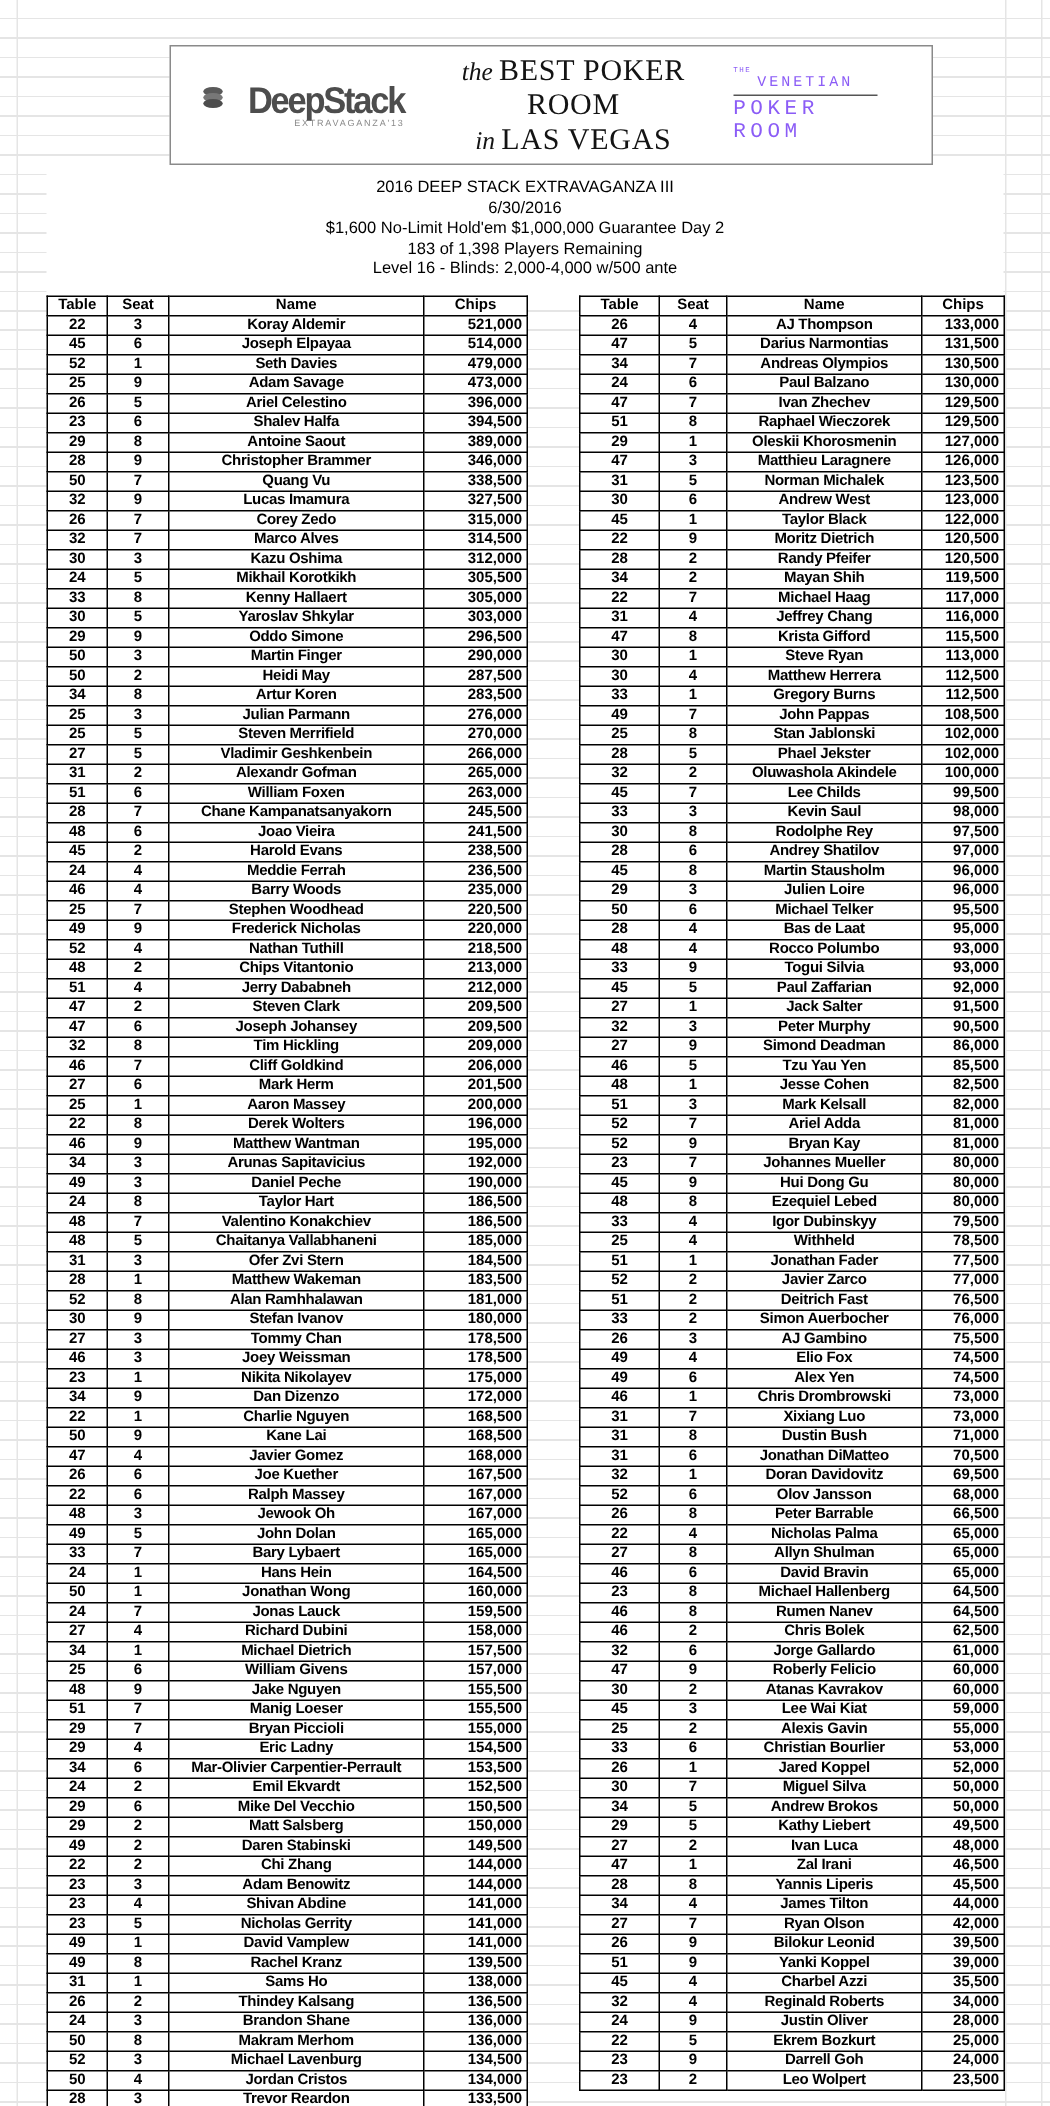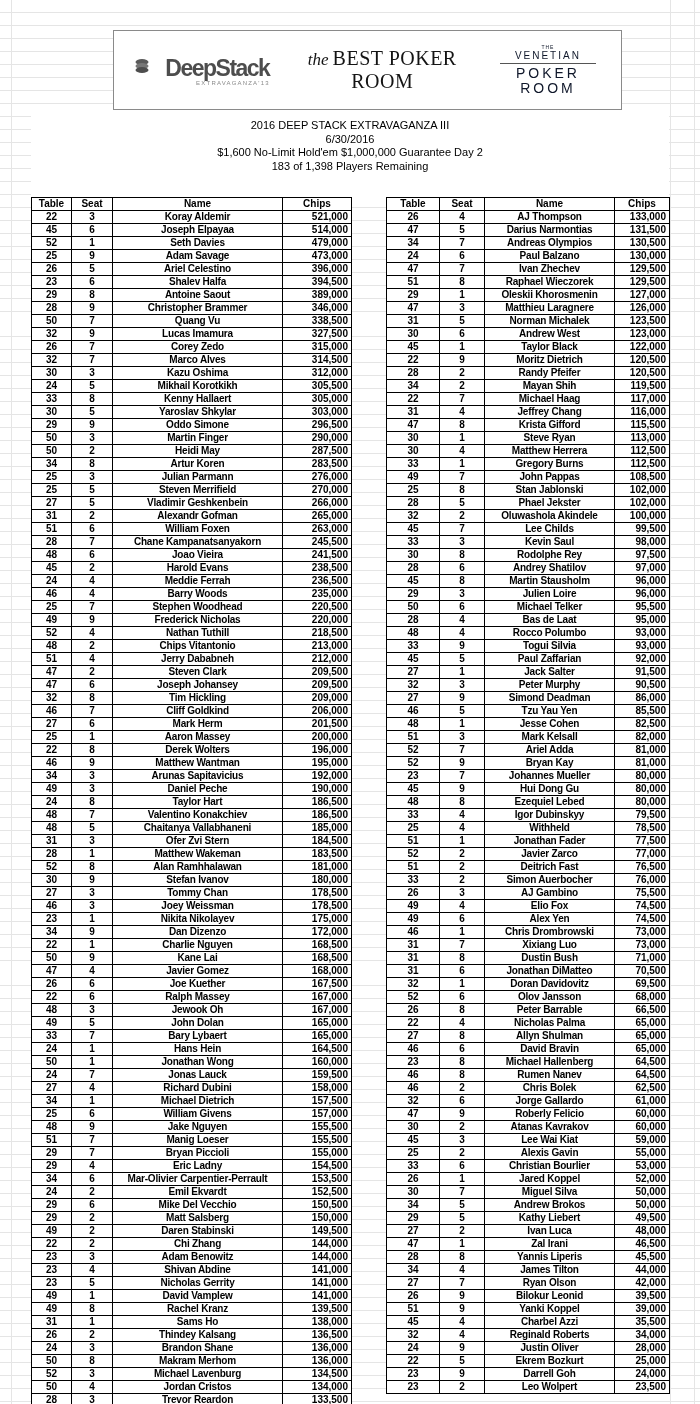--- a/index.html
+++ b/index.html
@@ -27,21 +27,21 @@
   .ds-logo { display:flex; flex-direction:column; align-items:center; width:150px; }
   .ds-main { display:flex; align-items:center; gap:14px; }
   .ds-text {
     font-size:23px; font-weight:bold; letter-spacing:-1.5px; color:#4d4d4d;
     transform:scaleY(1.08); white-space:nowrap;
   }
   .ds-sub { font-size:6px; color:#8a8a8a; letter-spacing:1.2px; align-self:flex-end; margin-right:6px; margin-top:-1px; }
   .tagline { text-align:center; font-family:"Liberation Serif", serif; color:#141414; line-height:1.15; }
   .tagline .small-word { font-style:italic; font-size:17px; }
   .tagline .big-words { font-size:20px; letter-spacing:0.5px; }
-  .ven-logo { display:flex; flex-direction:column; align-items:center; width:120px; font-family:Liberation Sans, sans-serif; color:#0f172a; }
+  .ven-logo { display:flex; flex-direction:column; width:120px; font-family:Liberation Mono, monospace; color:#8b5cf6; }
   .ven-the { font-size:5px; letter-spacing:1px; }
   .ven-name { font-size:10px; letter-spacing:2px; font-variant:small-caps; border-bottom:1px solid #555; padding-bottom:2px; margin-bottom:2px; width:96px; text-align:center; }
   .ven-big { font-size:14px; letter-spacing:3px; line-height:1.05; }
 
   
   .event-info {
     position:absolute; left:31px; top:119px; width:638px; z-index:2;
     text-align:center; font-weight:normal; font-size:11px; line-height:13.5px; color:#000;
   }
 
@@ -81,34 +81,39 @@
       </span>
       <span class="ds-text">DeepStack</span>
     </div>
     <span class="ds-sub">EXTRAVAGANZA'13</span>
   </div>
   <div class="tagline">
     <div>
       <span class="small-word">the</span>
       <span class="big-words">BEST POKER ROOM</span>
     </div>
+    <div>
+      <span class="small-word">in</span>
+      <span class="big-words">LAS VEGAS</span>
+    </div>
   </div>
   <div class="ven-logo">
     <span class="ven-the">THE</span>
     <span class="ven-name">VENETIAN</span>
     <span class="ven-big">POKER</span>
     <span class="ven-big">ROOM</span>
   </div>
 </div>
 
 <div class="event-info">
   <div>2016 DEEP STACK EXTRAVAGANZA III</div>
   <div>6/30/2016</div>
   <div>$1,600 No-Limit Hold'em $1,000,000 Guarantee Day 2</div>
   <div>183 of 1,398 Players Remaining</div>
+  <div>Level 16 - Blinds: 2,000-4,000 w/500 ante</div>
 </div>
 
 <div class="chip-table chip-table-left">
   <table>
     <colgroup>
         <col style="width:40px">
         <col style="width:41px">
         <col style="width:170px">
         <col style="width:69px">
       </colgroup>

